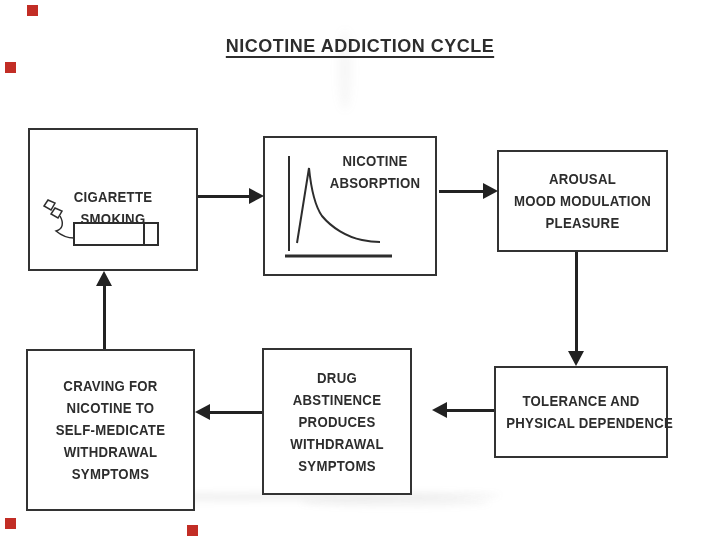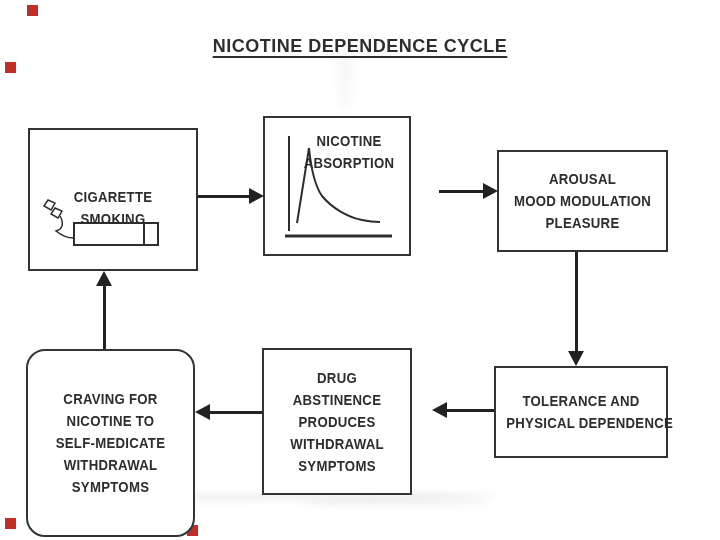--- a/index.html
+++ b/index.html
@@ -16,26 +16,26 @@
     position:absolute;border:2px solid #333;background:#fff;box-sizing:border-box;
     display:flex;align-items:center;justify-content:center;
   }
   .box-text{
     transform:scaleX(.88);transform-origin:center;text-align:center;width:100%;
     font-weight:bold;font-size:15px;color:#2d2d2d;letter-spacing:.3px;
   }
   .bl{line-height:22px;white-space:nowrap;}
   #box-cigarette{left:28px;top:128px;width:170px;height:143px;align-items:center;}
   #box-cigarette .box-text{padding-top:16px;}
-  #box-absorption{left:263px;top:116px;width:148px;height:140px;}
+  #box-absorption{left:263px;top:136px;width:174px;height:140px;}
   #box-absorption .box-text{position:absolute;top:12px;right:2px;width:116px;transform-origin:center top;}
   #box-arousal{left:497px;top:150px;width:171px;height:102px;justify-content:flex-end;}
   #box-tolerance{left:494px;top:366px;width:174px;height:92px;}
   #box-abstinence{left:262px;top:348px;width:150px;height:147px;}
-  #box-craving{left:26px;top:349px;width:169px;height:188px;border-radius:19px;}
+  #box-craving{left:26px;top:349px;width:169px;height:162px;}
   .cig-art{position:absolute;left:6px;top:66px;}
   .graph-art{position:absolute;left:6px;top:10px;}
   .shaft{position:absolute;background:#222;}
   .head{position:absolute;width:0;height:0;}
   .head-right{border-top:8px solid transparent;border-bottom:8px solid transparent;border-left:15px solid #222;}
   .head-left{border-top:8px solid transparent;border-bottom:8px solid transparent;border-right:15px solid #222;}
   .head-up{border-left:8px solid transparent;border-right:8px solid transparent;border-bottom:15px solid #222;}
   .head-down{border-left:8px solid transparent;border-right:8px solid transparent;border-top:15px solid #222;}
   #a1s{left:198px;top:195px;width:52px;height:3px;} #a1h{left:249px;top:188px;}
   #a2s{left:439px;top:190px;width:45px;height:3px;} #a2h{left:483px;top:183px;}
@@ -57,21 +57,21 @@
 
   <div class="red-marker" id="rm1"></div>
   <div class="red-marker" id="rm2"></div>
   <div class="red-marker" id="rm3"></div>
   <div class="red-marker" id="rm4"></div>
 
   <div class="smudge" id="sm1"></div>
   <div class="smudge" id="sm2"></div>
   <div class="smudge" id="sm3"></div>
 
-  <div class="title">NICOTINE DEPENDENCE CYCLE</div>
+  <div class="title">NICOTINE ADDICTION CYCLE</div>
 
   <div class="box" id="box-cigarette">
     <div class="box-text">
       <div class="bl">CIGARETTE</div>
       <div class="bl">SMOKING</div>
     </div>
     <svg class="cig-art" width="160" height="62" viewBox="0 0 160 62">
       <path d="M12,4 L19,7 L15,14 L8,10 Z" fill="none" stroke="#2d2d2d" stroke-width="1.5"></path>
       <path d="M19,12 L26,15 L22,22 L15,18 Z" fill="none" stroke="#2d2d2d" stroke-width="1.5"></path>
       <path d="M24,20 C28,27 27,33 20,35 C26,40 32,42 38,42" fill="none" stroke="#2d2d2d" stroke-width="1.5"></path>

